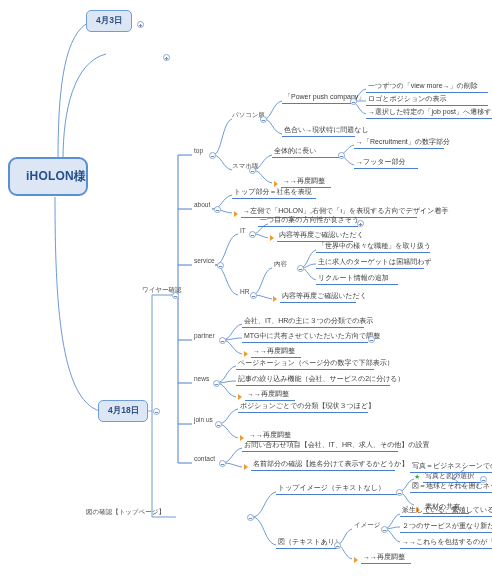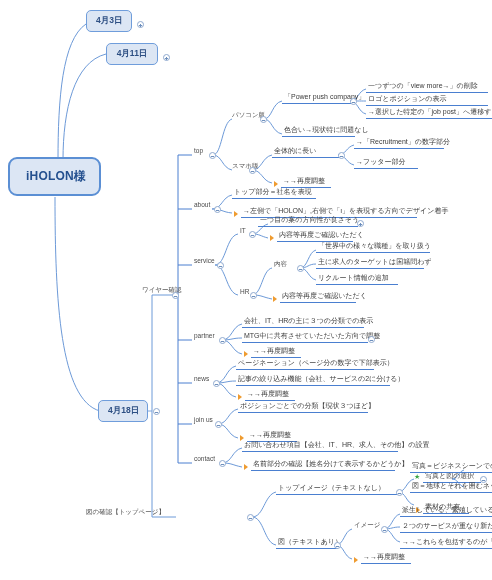--- a/index.html
+++ b/index.html
@@ -191,26 +191,25 @@
 
       <path d="M336,545 C344,545 344,531 352,529"></path>
       <path d="M336,545 C344,545 344,557 352,559"></path>
 
       <path d="M384,529 C392,529 392,516 400,514"></path>
       <path d="M384,529 C392,529 392,527 400,527"></path>
       <path d="M384,529 C392,529 392,540 400,542"></path>
     </g>
   </svg>
 
-  <div class="node root" style="left:8px;top:157px;width:93px;">iHOLON様</div>
+  <div class="node root" style="left:8px;top:157px;width:80px;">iHOLON様</div>
 
   <div class="node datebox" style="left:86px;top:10px;width:46px;">4月3日</div>
   <span class="toggle plus" style="left:137px;top:21px;"></span>
 
-  <div class="node datebox" style="left:106px;top:43px;width:52px;">4月11日</div>
   <span class="toggle plus" style="left:163px;top:54px;"></span>
 
   <div class="node datebox" style="left:98px;top:400px;width:50px;">4月18日</div>
   <span class="toggle" style="left:153px;top:408px;"></span>
 
   <div class="node label nb" style="left:140px;top:286px;">ワイヤー確認</div>
   <span class="toggle" style="left:172px;top:292px;"></span>
 
   <div class="node label nb" style="left:84px;top:508px;">図の確認【トップページ】</div>
   <span class="toggle" style="left:247px;top:514px;"></span>

